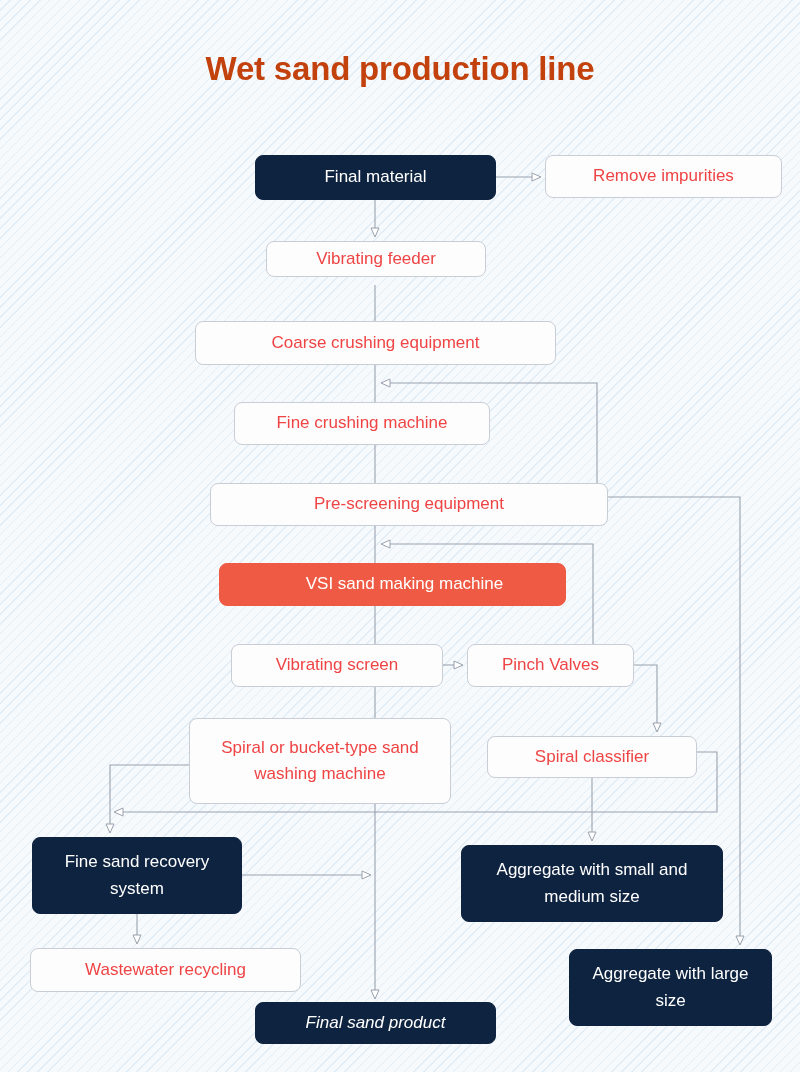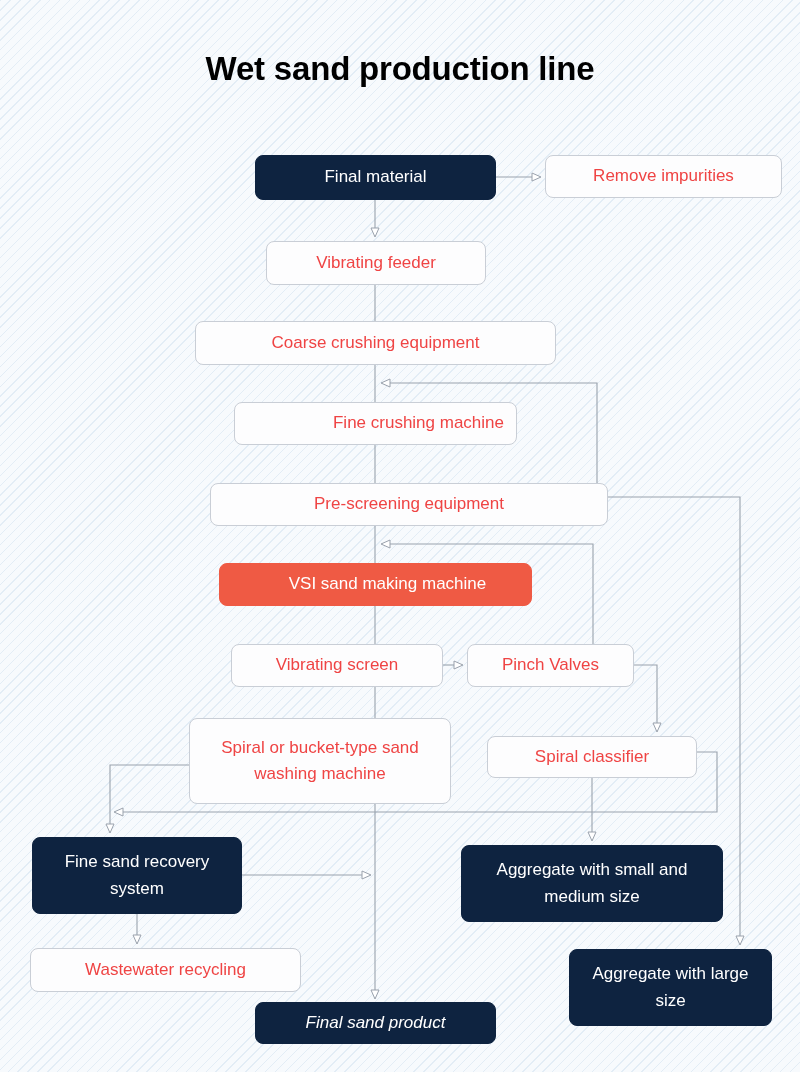--- a/index.html
+++ b/index.html
@@ -40,21 +40,21 @@
   }
 
   .title {
     position: absolute;
     left: 0;
     top: 50px;
     width: 800px;
     text-align: center;
     font-size: 33px;
     font-weight: bold;
-    color: #000000;
+    color: #c2410c;
     letter-spacing: -0.2px;
     z-index: 3;
   }
 
   .node {
     position: absolute;
     box-sizing: border-box;
     display: flex;
     align-items: center;
     justify-content: center;
@@ -146,37 +146,37 @@
   </svg>
 
   <div class="node dark" style="left:255px; top:155px; width:241px; height:45px;">
     <span class="label">Final material</span>
   </div>
 
   <div class="node light" style="left:545px; top:155px; width:237px; height:43px;">
     <span class="label">Remove impurities</span>
   </div>
 
-  <div class="node light" style="left:266px; top:241px; width:220px; height:44px;justify-content:center;">
+  <div class="node light" style="left:266px; top:241px; width:220px; height:36px;justify-content:center;">
     <span class="label">Vibrating feeder</span>
   </div>
 
   <div class="node light" style="left:195px; top:321px; width:361px; height:44px;">
     <span class="label">Coarse crushing equipment</span>
   </div>
 
-  <div class="node light" style="left:234px; top:402px; width:283px; height:43px;justify-content:flex-end;">
+  <div class="node light" style="left:234px; top:402px; width:256px; height:43px;">
     <span class="label">Fine crushing machine</span>
   </div>
 
   <div class="node light" style="left:210px; top:483px; width:398px; height:43px;">
     <span class="label">Pre-screening equipment</span>
   </div>
 
-  <div class="node accent" style="left:219px; top:563px; width:313px; height:43px;padding-left:24px;">
+  <div class="node accent" style="left:219px; top:563px; width:347px; height:43px;padding-left:24px;">
     <span class="label">VSI sand making machine</span>
   </div>
 
   <div class="node light" style="left:231px; top:644px; width:212px; height:43px;">
     <span class="label">Vibrating screen</span>
   </div>
 
   <div class="node light" style="left:467px; top:644px; width:167px; height:43px;">
     <span class="label">Pinch Valves</span>
   </div>

